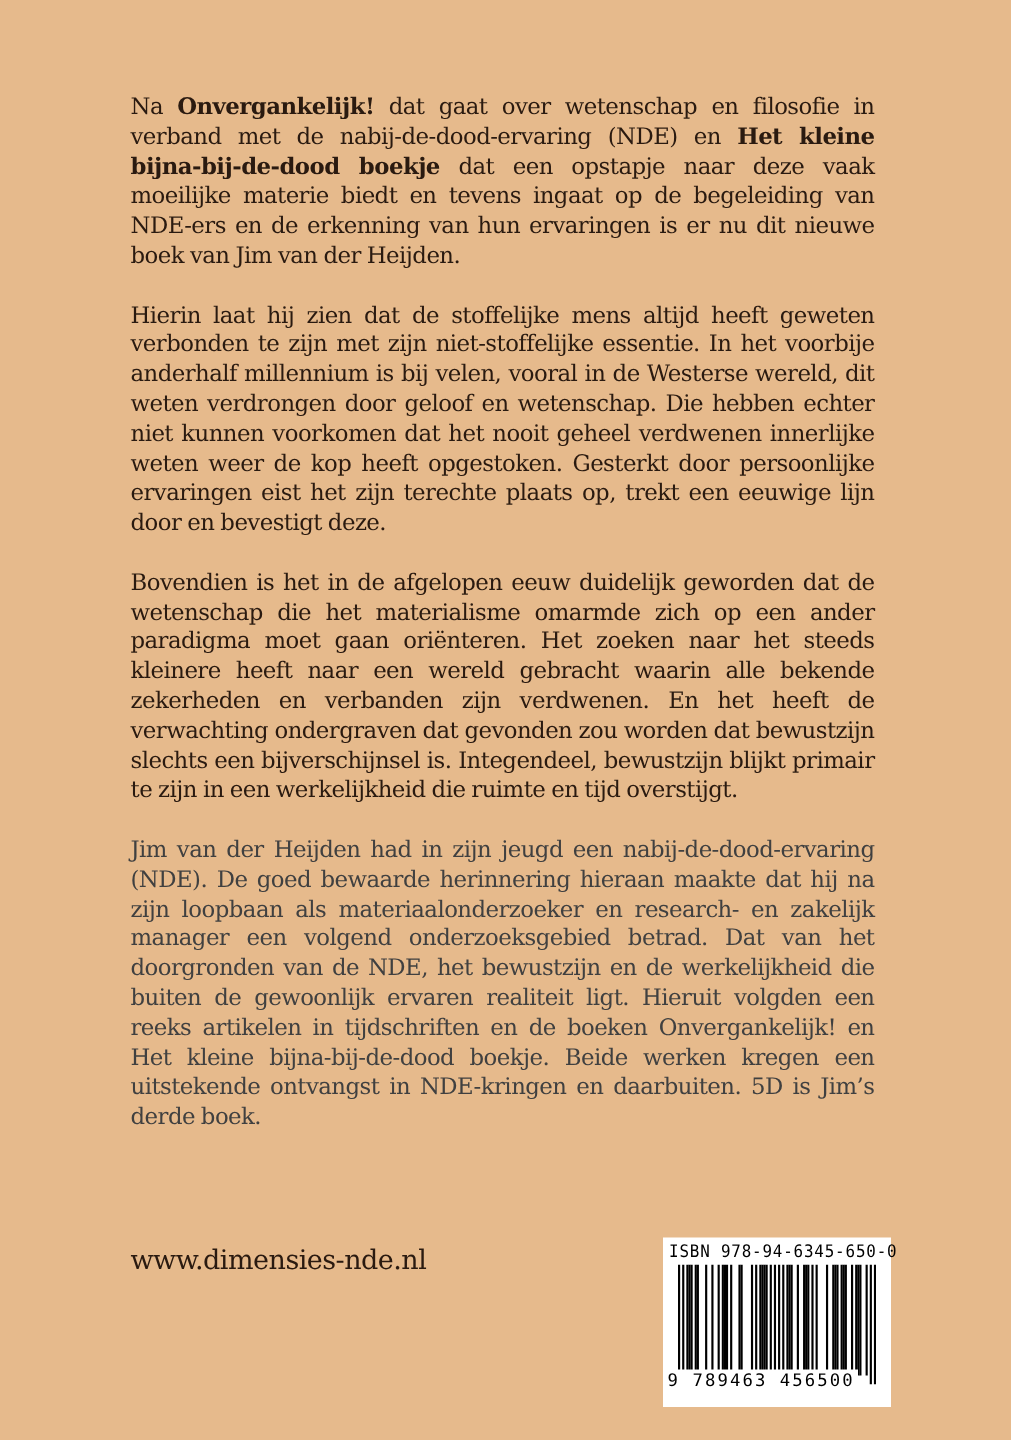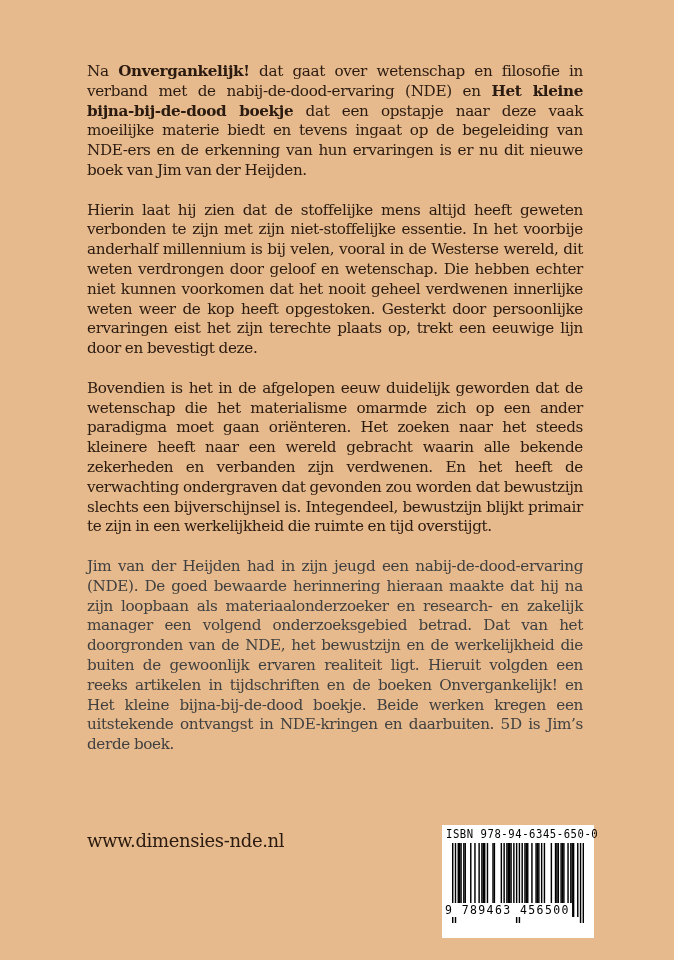--- a/index.html
+++ b/index.html
@@ -50,21 +50,21 @@
     transform: scaleX(0.92);
     transform-origin: left top;
     white-space: nowrap;
   }
   .bars {
     position: absolute;
     left: 10px; top: 18px;
   }
   .isbn-bottom {
     position: absolute;
-    left: 3px; top: 78px;
+    left: 3px; top: 88px;
     font-family: "DejaVu Sans Mono", "Liberation Mono", monospace;
     font-size: 11.5px;
     letter-spacing: 1.4px;
     color: #000;
     white-space: nowrap;
     background: #fff;
     padding-right: 2px;
   }
 </style>
 </head>

